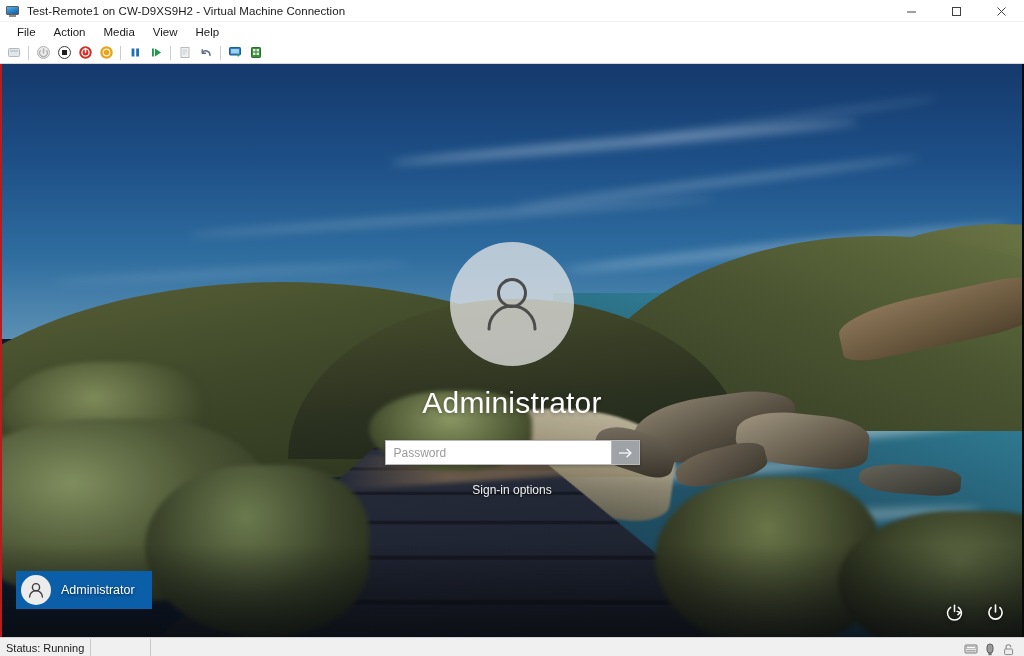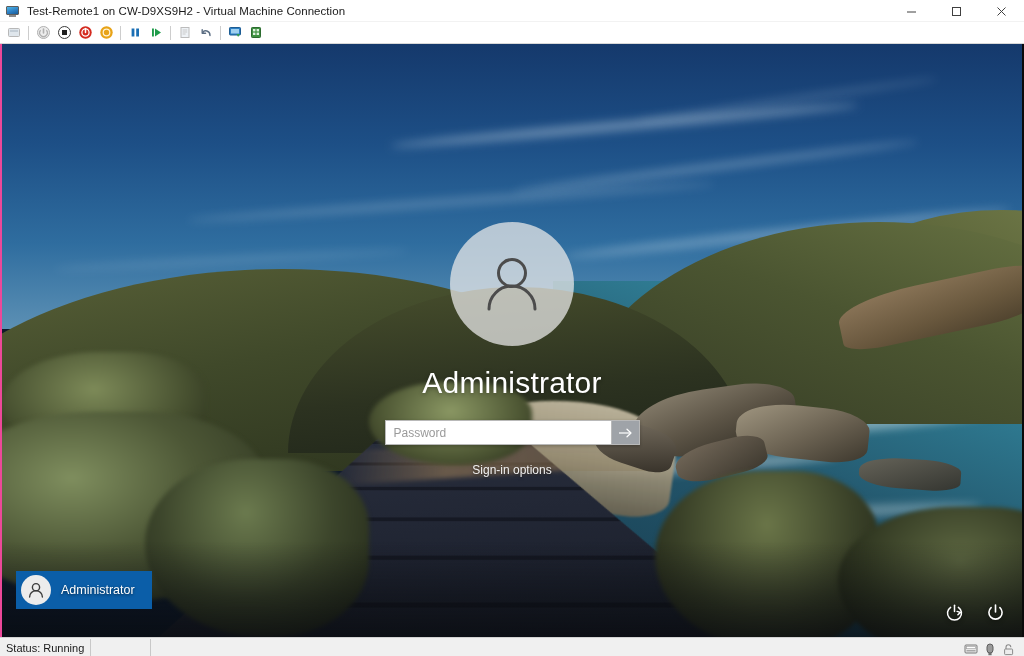--- a/index.html
+++ b/index.html
@@ -86,21 +86,21 @@
     flex: 0 0 1px;
   }
   .tb-btn svg { display: block; }
 
   
   .guest {
     flex: 1 1 auto;
     position: relative;
     overflow: hidden;
     background: #0e1a2b;
-    border-left: 2px solid #ec4899;
+    border-left: 2px solid #b91c1c;
     border-right: 2px solid #0a0a0a;
   }
 
   
   .bg { position: absolute; inset: 0; overflow: hidden; }
   .sky {
     position: absolute; left: 0; right: 0; top: 0; height: 48%;
     background: linear-gradient(#15396c 0%, #1d4f86 35%, #2f6d9f 70%, #5c90b4 100%);
   }
   .cloud {
@@ -358,20 +358,27 @@
       </div>
       <div class="win-btn">
         <svg width="11" height="11" viewBox="0 0 11 11">
             <line x1="1.5" y1="1.5" x2="9.5" y2="9.5" stroke="currentColor" stroke-width="1"></line>
             <line x1="9.5" y1="1.5" x2="1.5" y2="9.5" stroke="currentColor" stroke-width="1"></line>
           </svg>
       </div>
     </div>
   </div>
 
+  <div class="menubar">
+    <div class="menu-item">File</div>
+    <div class="menu-item">Action</div>
+    <div class="menu-item">Media</div>
+    <div class="menu-item">View</div>
+    <div class="menu-item">Help</div>
+  </div>
 
   <div class="toolbar">
     <div class="tb-btn">
       <svg width="15" height="15" viewBox="0 0 15 15">
         <rect x="1.5" y="3.5" width="11" height="8" rx="1" fill="#dfe6ec" stroke="#b8b8b8"></rect>
         <rect x="3" y="5" width="8" height="2" fill="#c3cdd6"></rect>
       </svg>
     </div>
     <div class="tb-sep"></div>
     <div class="tb-btn">

